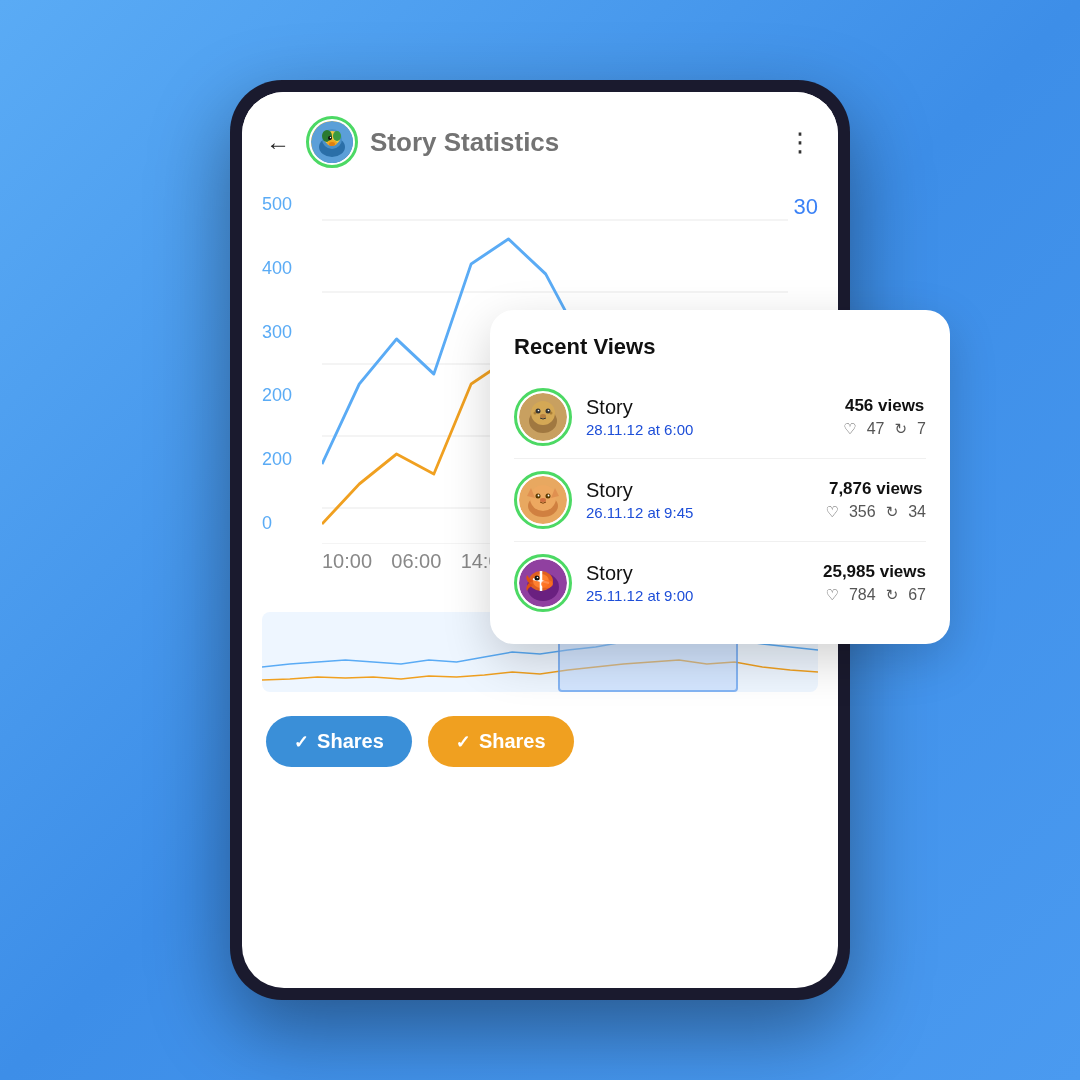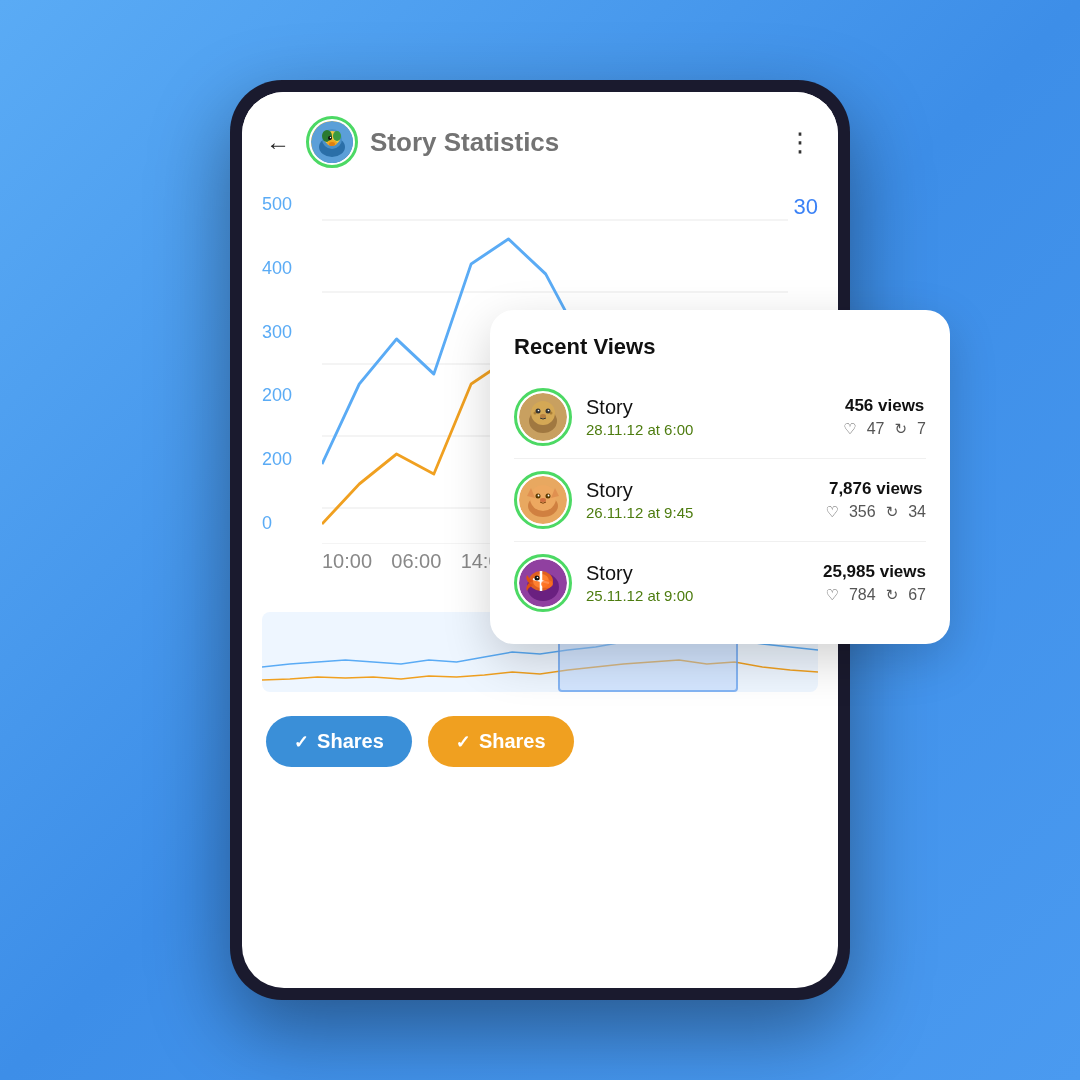--- a/index.html
+++ b/index.html
@@ -268,21 +268,21 @@
     }
 
     .post-name {
       font-size: 20px;
       font-weight: 400;
       color: #111;
     }
 
     .post-date {
       font-size: 15px;
-      color: #4d7c0f;
+      color: #1d4ed8;
       margin-top: 2px;
     }
 
     .post-stats {
       text-align: right;
     }
 
     .post-views {
       font-size: 17px;
       font-weight: 600;

